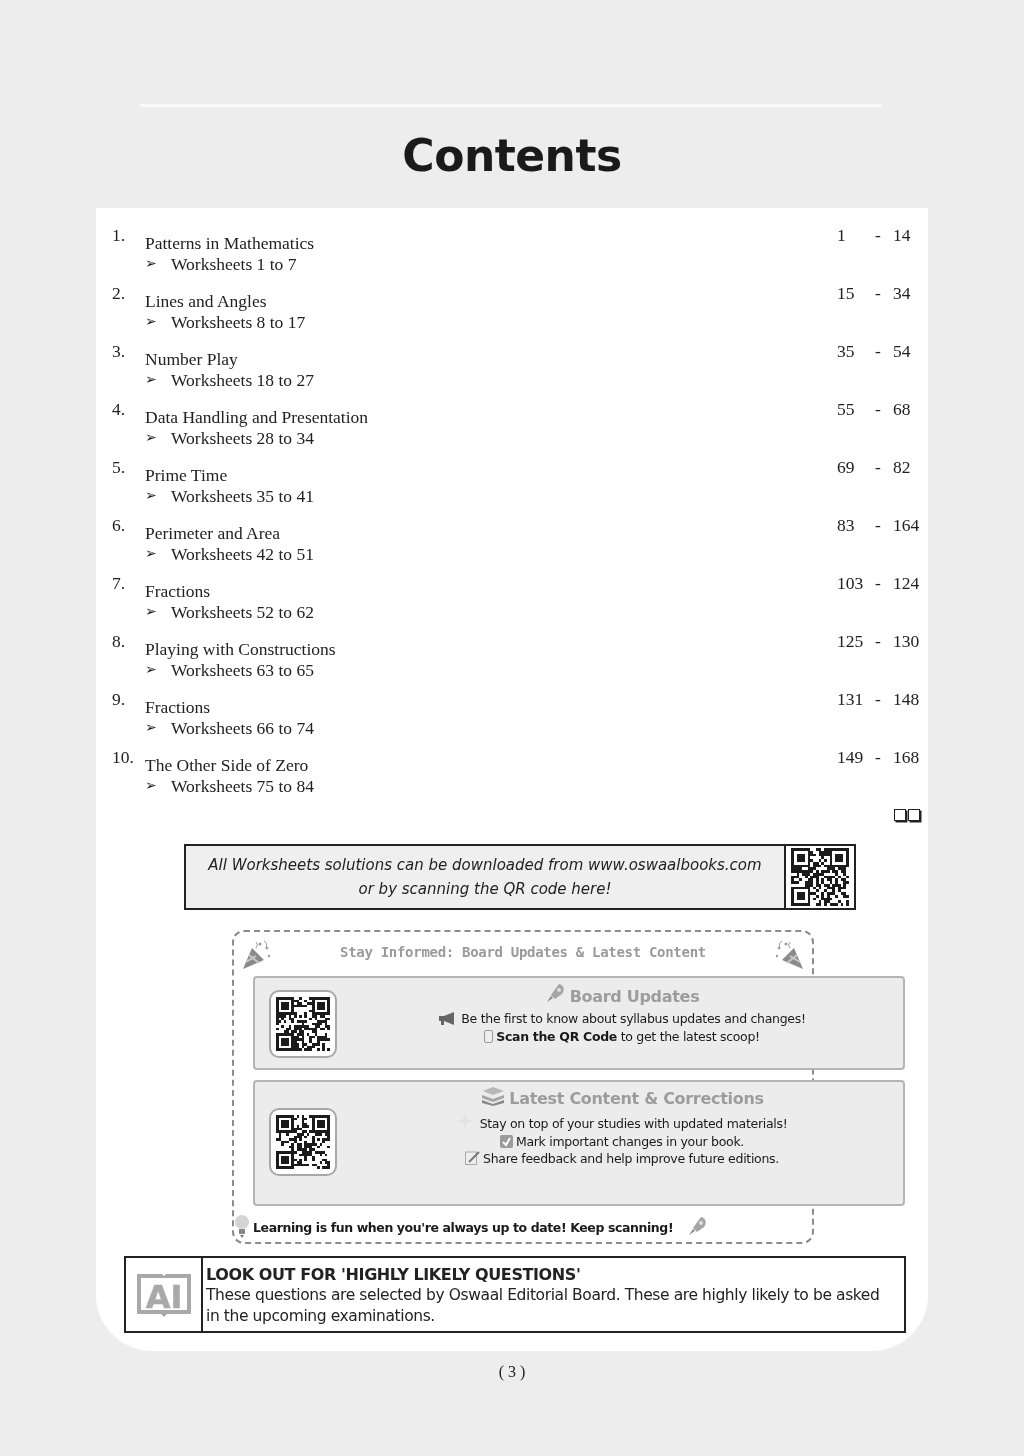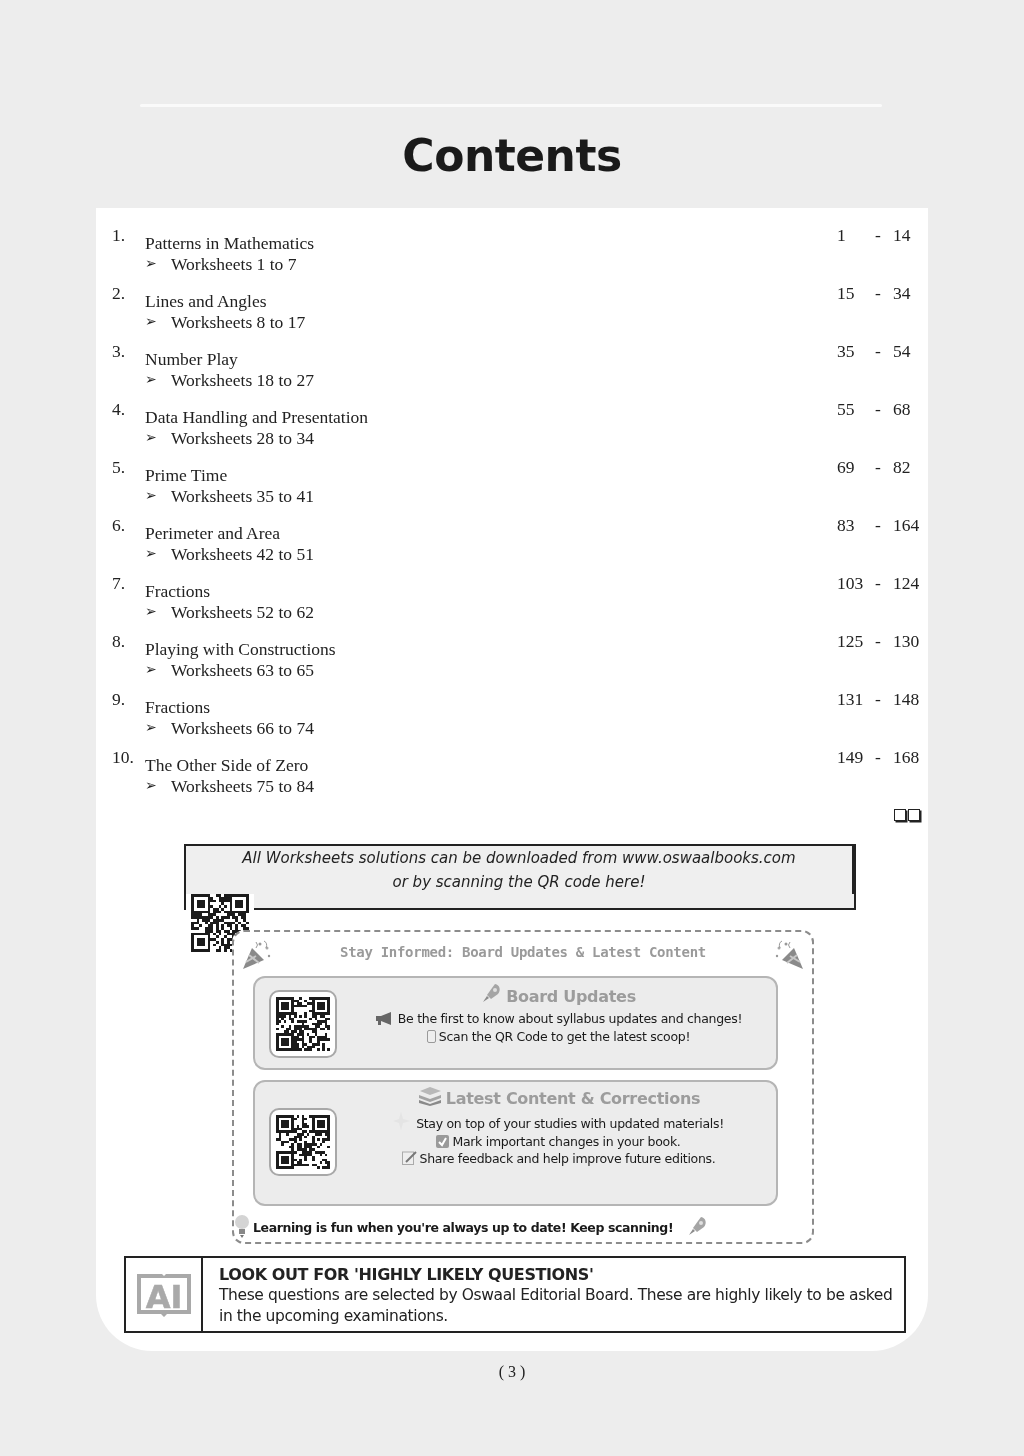--- a/index.html
+++ b/index.html
@@ -37,21 +37,21 @@
   .end-marks {
     position: absolute; left: 798px; top: 601px; display: flex; gap: 2px;
   }
   .end-marks span {
     width: 12px; height: 12px; border: 1.5px solid #222; box-shadow: 1.5px 1.5px 0 #222; background: #fff;
   }
 
   
   .dl-box {
     position: absolute; left: 88px; top: 636px; width: 672px; height: 66px;
-    border: 2px solid #222; background: #efefef; display: flex; flex-direction: column;
+    border: 2px solid #222; background: #efefef; display: flex;
   }
   .dl-text {
     flex: 1; display: flex; flex-direction: column; align-items: center; justify-content: center;
     font-family: "DejaVu Sans", sans-serif; font-style: italic; font-size: 15px; color: #222; line-height: 24px;
     border-right: 2px solid #222;
   }
   .dl-qr { width: 68px; display: flex; align-items: center; justify-content: center; background: #fff; }
 
   
   .qr { display: grid; background: #fff; }
@@ -66,58 +66,58 @@
   .stay-title {
     position: absolute; left: 0; top: 12px; width: 100%; text-align: center;
     font-family: "DejaVu Sans Mono", monospace; font-weight: bold; font-size: 14px; color: #9a9a9a;
     letter-spacing: -0.3px;
   }
   .party { position: absolute; top: 6px; width: 34px; height: 34px; }
   .party.left { left: 6px; }
   .party.right { right: 6px; transform: scaleX(-1); }
 
   .panel {
-    position: absolute; left: 19px; width: 525px; background: #ececec;
-    border: 2px solid #b5b5b5; border-radius: 12px;
+    position: absolute; left: 19px; width: 652px; background: #ececec;
+    border: 2px solid #b5b5b5; border-radius: 4px;
   }
   .panel.p1 { top: 44px; height: 94px; }
   .panel.p2 { top: 148px; height: 126px; }
   .panel-qr {
     position: absolute; left: 14px; width: 68px; height: 68px; background: #fff;
     border: 2px solid #a8a8a8; border-radius: 10px; display: flex; align-items: center; justify-content: center;
   }
   .p1 .panel-qr { top: 12px; }
   .p2 .panel-qr { top: 26px; }
   .panel-body {
     position: absolute; left: 90px; right: 4px; top: 4px; text-align: center;
     font-family: "DejaVu Sans", sans-serif; font-size: 12.5px; color: #1a1a1a; line-height: 17.5px;
     letter-spacing: -0.3px;
   }
   .panel-head {
     font-family: "DejaVu Sans", sans-serif; font-weight: bold; font-size: 16px; color: #9c9c9c;
     line-height: 24px; margin-bottom: 1px; letter-spacing: -0.3px;
   }
-  .panel-body b { font-weight: normal; }
+  .panel-body b { font-weight: bold; }
   .ico { display: inline-block; vertical-align: -2px; margin-right: 3px; }
   .stay-foot {
     position: absolute; left: 0; width: 100%; top: 282px; text-align: left;
     font-family: "DejaVu Sans", sans-serif; font-weight: bold; font-size: 12.5px; color: #1a1a1a;
     letter-spacing: -0.4px;
   }
 
   
   .ai-box {
     position: absolute; left: 28px; top: 1048px; width: 782px; height: 77px;
     border: 2px solid #222; display: flex; background: #fff;
   }
   .ai-icon-cell {
     width: 77px; border-right: 2px solid #222; display: flex; align-items: center; justify-content: center;
   }
   .ai-text {
-    flex: 1; padding: 6px 0 0 16px; font-family: "DejaVu Sans", sans-serif; font-size: 15.5px; color: #222;
+    flex: 1; padding: 6px 0 0 3px; font-family: "DejaVu Sans", sans-serif; font-size: 15.5px; color: #222;
     line-height: 21px; letter-spacing: -0.4px;
   }
   .ai-text .h { font-weight: bold; font-size: 16px; }
 
   .page-num {
     position: absolute; left: 0; top: 1363px; width: 1024px; text-align: center;
     font-family: "Liberation Serif", serif; font-size: 16px; color: #222;
   }
 </style>
 </head>

